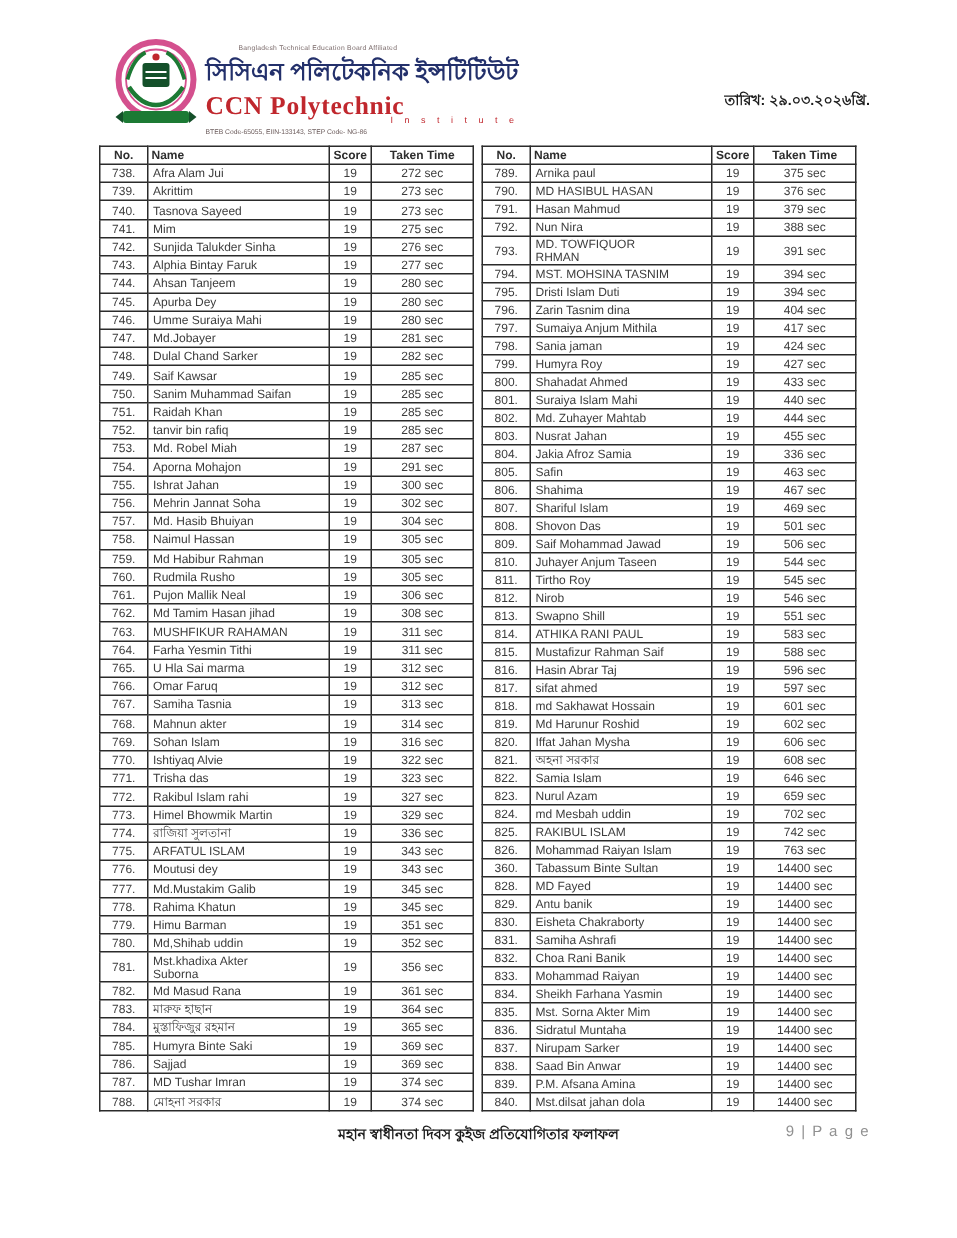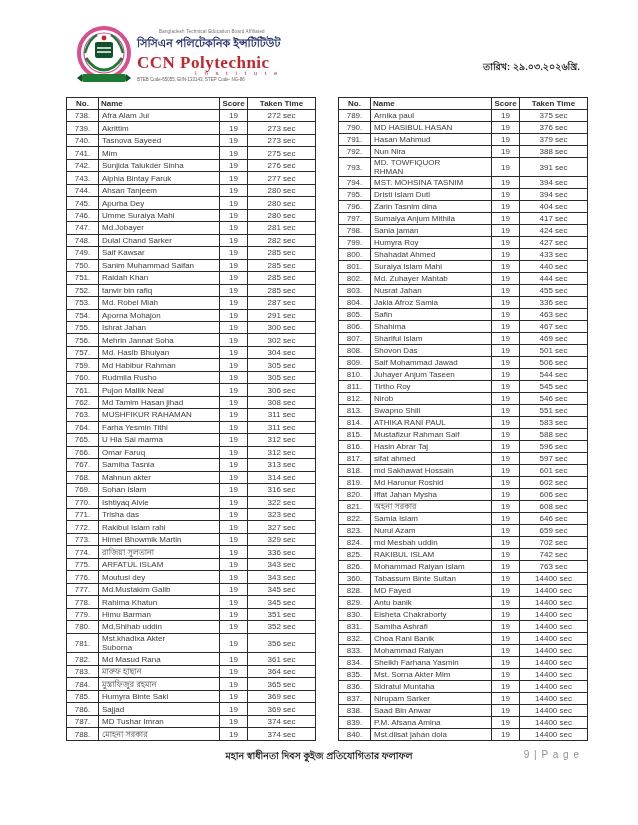--- a/index.html
+++ b/index.html
@@ -10,28 +10,28 @@
     font-family:"Liberation Sans","DejaVu Sans",sans-serif;
     color:#3d3d3d;
     overflow:hidden;
   }
 
   
   .logo-block { position:absolute; left:76px; top:26px; display:flex; align-items:flex-start; }
   .logo-emblem { width:56px; height:60px; flex:0 0 auto; }
   .logo-text { margin-left:5px; padding-top:3px; }
   .affiliation { font-size:4.5px; color:#7a6a6a; letter-spacing:.2px; margin-left:22px; }
-  .institute-bn { font-size:11px; font-weight:bold; color:#23306b; margin-top:1px; }
+  .institute-bn { font-size:16px; font-weight:bold; color:#23306b; margin-top:1px; }
   .institute-en { font-size:17px; font-weight:bold; color:#c0272d; font-family:"Liberation Serif","DejaVu Serif",serif; letter-spacing:.5px; line-height:17px; }
   .institute-sub { font-size:6px; color:#c0272d; letter-spacing:3px; text-align:right; margin-top:-1px; }
   .codes { font-size:4.5px; color:#6b5b5b; margin-top:1px; }
   .date { position:absolute; right:58px; top:60px; font-size:9.5px; font-weight:bold; color:#1c1c1c; }
 
   
-  .tables { position:absolute; left:66px; top:97px; display:flex; gap:22px; }
+  .tables { position:absolute; left:66px; top:97px; display:flex; gap:5px; }
   table { border-collapse:collapse; table-layout:fixed; width:249px; }
   th, td { border:1px solid #2b2b2b; font-size:8px; height:12px; overflow:hidden; }
   th { font-weight:bold; color:#2e2e2e; text-align:center; padding:1px 2px; }
   td { color:#3d3d3d; padding:0 3px; }
   .c-no    { width:32px; text-align:center; }
   .c-name  { width:121px; text-align:left; white-space:pre-line; line-height:9px; }
   .c-score { width:28px; text-align:center; }
   .c-time  { width:68px; text-align:center; }
 
   
@@ -191,20 +191,26 @@
           <td class="c-score">19</td>
           <td class="c-time">302 sec</td>
         </tr>
         <tr>
           <td class="c-no">757.</td>
           <td class="c-name">Md. Hasib Bhuiyan</td>
           <td class="c-score">19</td>
           <td class="c-time">304 sec</td>
         </tr>
         <tr>
+          <td class="c-no">758.</td>
+          <td class="c-name">Naimul Hassan</td>
+          <td class="c-score">19</td>
+          <td class="c-time">305 sec</td>
+        </tr>
+        <tr>
           <td class="c-no">759.</td>
           <td class="c-name">Md Habibur Rahman</td>
           <td class="c-score">19</td>
           <td class="c-time">305 sec</td>
         </tr>
         <tr>
           <td class="c-no">760.</td>
           <td class="c-name">Rudmila Rusho</td>
           <td class="c-score">19</td>
           <td class="c-time">305 sec</td>

